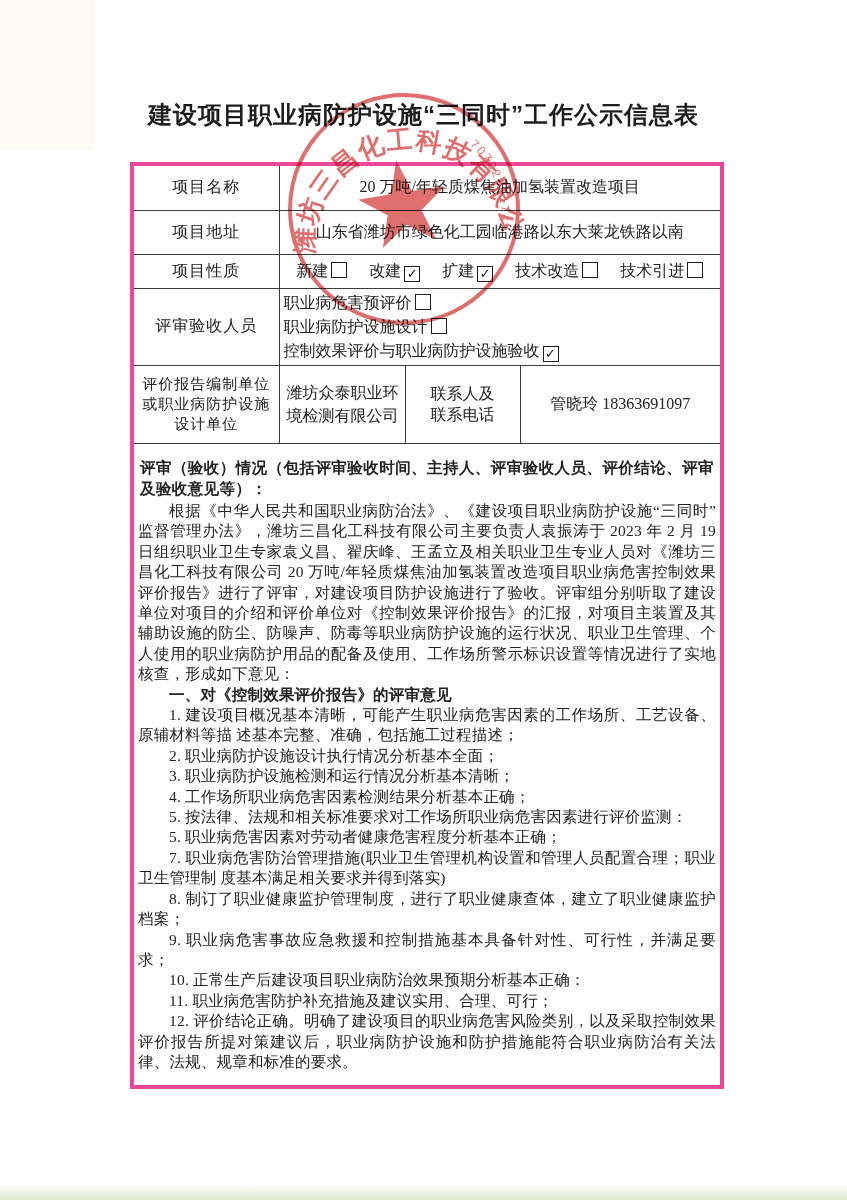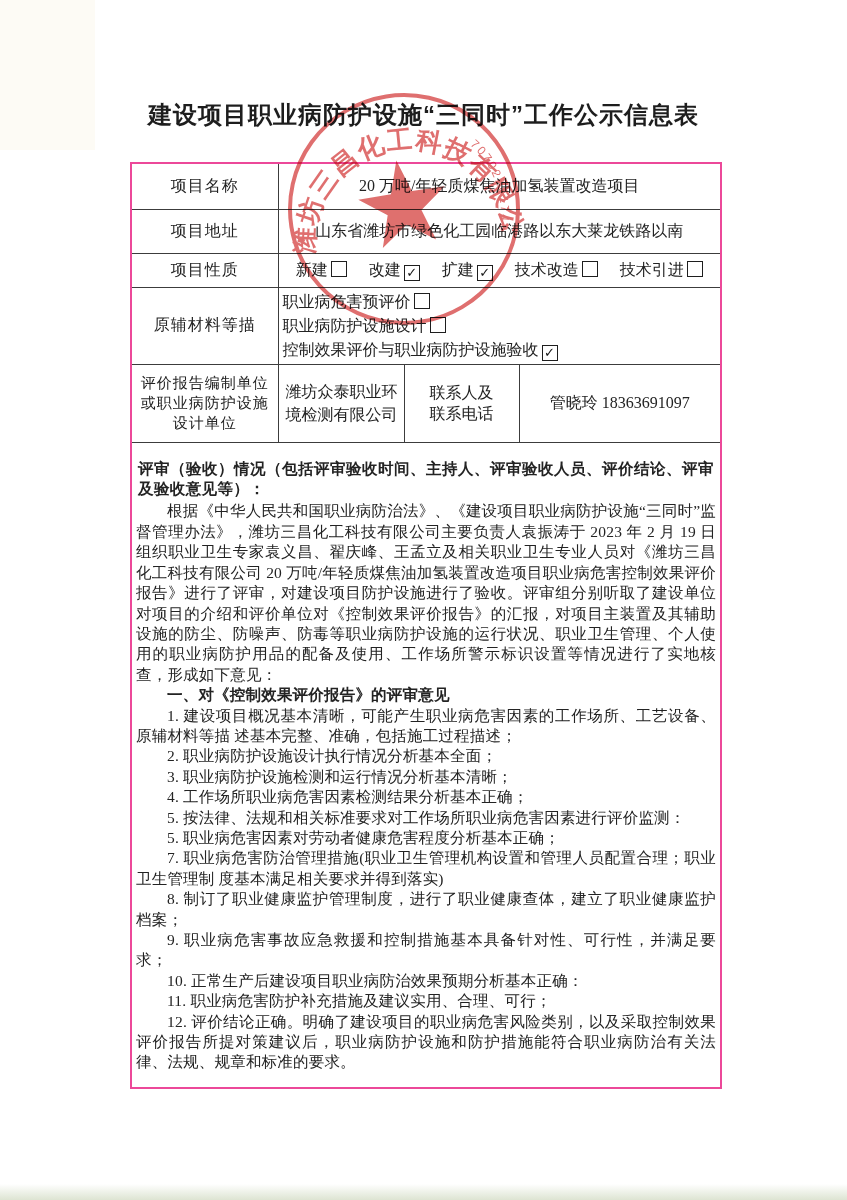--- a/index.html
+++ b/index.html
@@ -27,21 +27,21 @@
   table.form{
     position:absolute;left:130px;top:162px;width:590px;height:927px;
     border-collapse:collapse;table-layout:fixed;
     font-size:16px;
   }
   table.form td{
     border:1.6px solid #3c3c3c;
     padding:2px 4px;
     vertical-align:middle;
   }
-  table.form{border:2px solid #ec4899;}
+  table.form{border:4px solid #ec4899;}
   td.lbl{text-align:center;letter-spacing:1px;}
   td.val-center{text-align:center;}
   .r1{height:46px;} .r2{height:44px;padding-left:44px;} .r3{height:34px;} .r4{height:41px;}
   .r5{height:73px;} .r6{height:78px;}
   .unit-lbl{font-size:15px;line-height:20px;}
   .contact-lbl-inner{width:70px;margin:0 auto;line-height:21px;text-align:center;}
   .unit-name-inner{width:118px;margin:0 auto;line-height:23px;text-align:center;}
   .nature-cell{text-align:center;}
   .nature-opt{display:inline-block;margin:0 11px;white-space:nowrap;}
   .cat-cell{vertical-align:middle;padding-left:10px;}
@@ -92,21 +92,21 @@
   </tr>
   <tr class="r2">
     <td class="lbl">项目地址</td>
     <td class="val-center" colspan="3">山东省潍坊市绿色化工园临港路以东大莱龙铁路以南</td>
   </tr>
   <tr class="r3">
     <td class="lbl">项目性质</td>
     <td class="nature-cell" colspan="3"><span class="nature-opt"><span class="opt-label">新建</span><span class="cbx"></span></span><span class="nature-opt"><span class="opt-label">改建</span><span class="cbx checked">✓</span></span><span class="nature-opt"><span class="opt-label">扩建</span><span class="cbx checked">✓</span></span><span class="nature-opt"><span class="opt-label">技术改造</span><span class="cbx"></span></span><span class="nature-opt"><span class="opt-label">技术引进</span><span class="cbx"></span></span></td>
   </tr>
   <tr class="r5">
-    <td class="lbl">原辅材料等描</td>
+    <td class="lbl">评审验收人员</td>
     <td class="cat-cell" colspan="3">
           <div class="cat-line"><span class="opt-label">职业病危害预评价</span><span class="cbx"></span></div>
           <div class="cat-line"><span class="opt-label">职业病防护设施设计</span><span class="cbx"></span></div>
           <div class="cat-line"><span class="opt-label">控制效果评价与职业病防护设施验收</span><span class="cbx checked">✓</span></div>
         </td>
   </tr>
   <tr class="r6">
     <td class="lbl unit-lbl">评价报告编制单位或职业病防护设施设计单位</td>
     <td>
       <div class="unit-name-inner">潍坊众泰职业环境检测有限公司</div>

